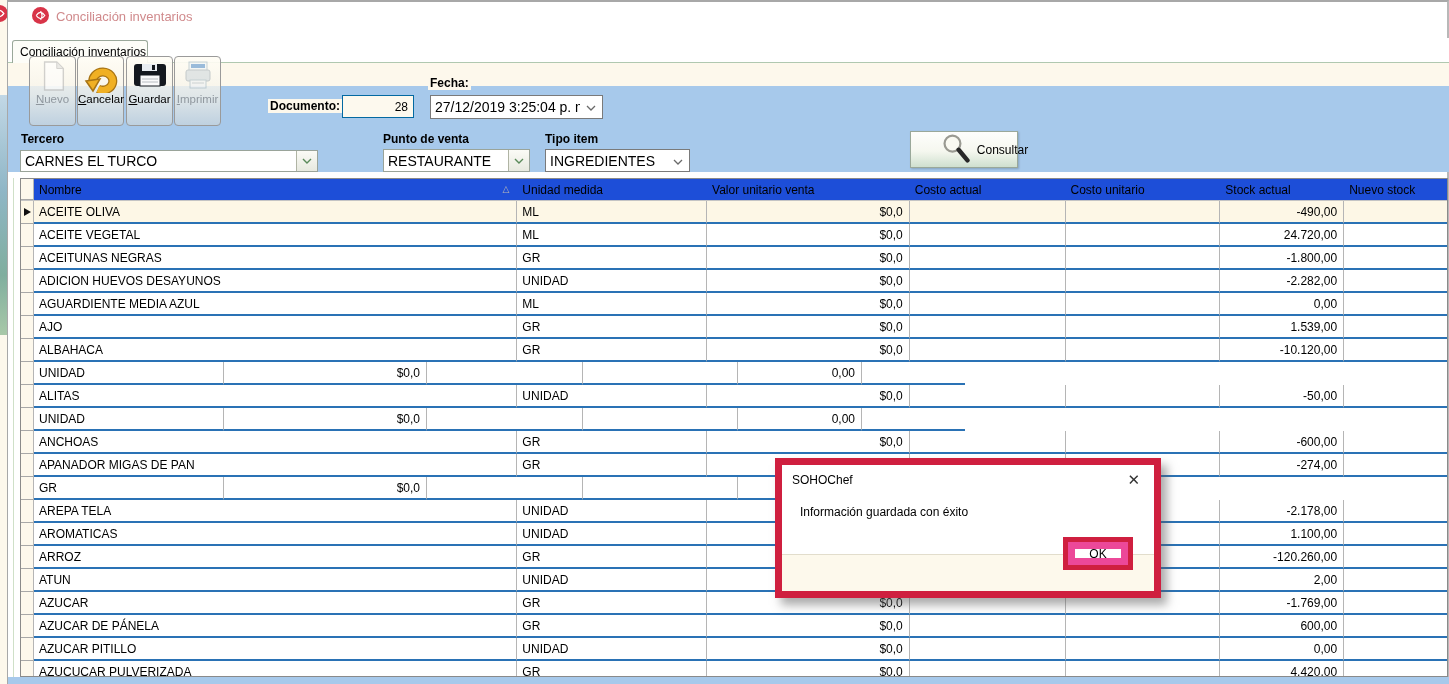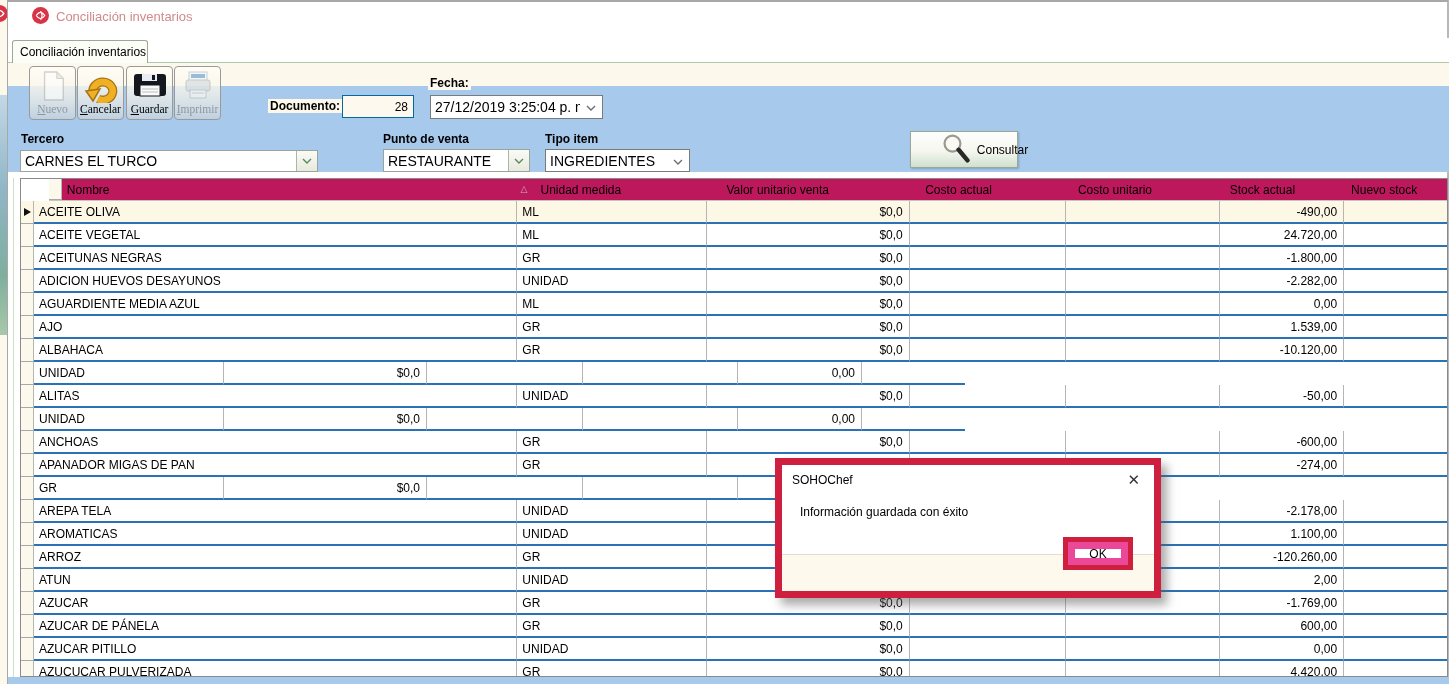--- a/index.html
+++ b/index.html
@@ -31,23 +31,23 @@
   .tab{left:12px;top:40px;width:136px;height:23px;background:#fdfdf8;
     border:1px solid #9aa89a;border-bottom:none;border-radius:3px 3px 0 0;
     box-sizing:border-box;padding:4px 0 0 7px;font-size:12px;}
 
   
   .page-cream{left:8px;top:63px;width:1441px;height:23px;background:#fdf8ec;}
   .blue-band{left:8px;top:86px;width:1441px;height:86px;background:#a7c9eb;}
   .bottom-blue{left:8px;top:677px;width:1441px;height:7px;background:#a7c9eb;}
 
   
-  .tbtn{top:66px;width:47px;height:54px;border:1px solid #9a9a9a;border-radius:4px;
+  .tbtn{top:56px;width:47px;height:70px;border:1px solid #9a9a9a;border-radius:4px;
     background:linear-gradient(180deg,rgba(255,253,245,.95) 0%,rgba(245,242,232,.75) 55%,rgba(210,215,215,.55) 100%);
-    box-sizing:border-box;text-align:center;cursor:pointer;font-family:Liberation Serif, serif;}
+    box-sizing:border-box;text-align:center;cursor:pointer;}
   .tbtn .ticon{display:block;margin:2px auto 0 auto;height:34px;}
   .tbtn .tlabel{display:block;font-size:11.5px;margin-top:0;}
   .tbtn.disabled{cursor:default;}
   .tbtn.disabled .tlabel{color:#8f979e;}
   .tbtn.disabled .ticon{opacity:.55;}
 
   
   .blabel{font-weight:bold;font-size:12px;}
   .lbl-bg{background:#fdf8ec;padding:0 2px;}
   .doc-box{left:342px;top:95px;width:72px;height:23px;background:#fdf9ee;
@@ -65,21 +65,21 @@
   .consultar{left:910px;top:131px;width:108px;height:37px;
     border:1px solid #9aa89a;border-radius:0;box-sizing:border-box;
     background:linear-gradient(180deg,#fefefc 0%,#f5f7ef 55%,#cfe0cf 100%);
     display:flex;align-items:center;justify-content:center;gap:6px;cursor:pointer;
     box-shadow:1px 1px 2px rgba(0,0,0,.2);padding-left:41px;}
   .consultar span{font-size:12px;}
 
   
   .grid{left:20px;top:178px;width:1428px;height:499px;background:#fff;
     border:1px solid #8a8a8a;box-sizing:border-box;overflow:hidden;}
-  .ghead{display:flex;height:22px;background:#be185d;border-bottom:1px solid #c4c4c4;box-sizing:border-box;margin-left:28px;}
+  .ghead{display:flex;height:22px;background:#1d4ed8;border-bottom:1px solid #c4c4c4;box-sizing:border-box;}
   .ghead .hc{padding:4px 0 0 5px;font-size:12px;white-space:nowrap;box-sizing:border-box;position:relative;}
   .sorticon{position:absolute;right:8px;top:5px;color:#b8b8b8;font-size:9px;}
   .grow{display:flex;height:23px;box-sizing:border-box;background:#fff;}
   .gc{box-sizing:border-box;border-bottom:2px solid #2a72b5;border-right:1px solid #b5b5b5;
      padding:4px 0 0 5px;font-size:12px;white-space:pre;overflow:hidden;}
   .gc.num{text-align:right;padding-right:6px;padding-left:0;}
   .gc.col-nuevo{border-right:none;}
   .col-sel{width:13px;background:#fdf8ec;border-bottom:1px solid #a8a8a8 !important;
      border-right:1px solid #b5b5b5;padding:0;position:relative;}
   .col-name{width:484px;}

